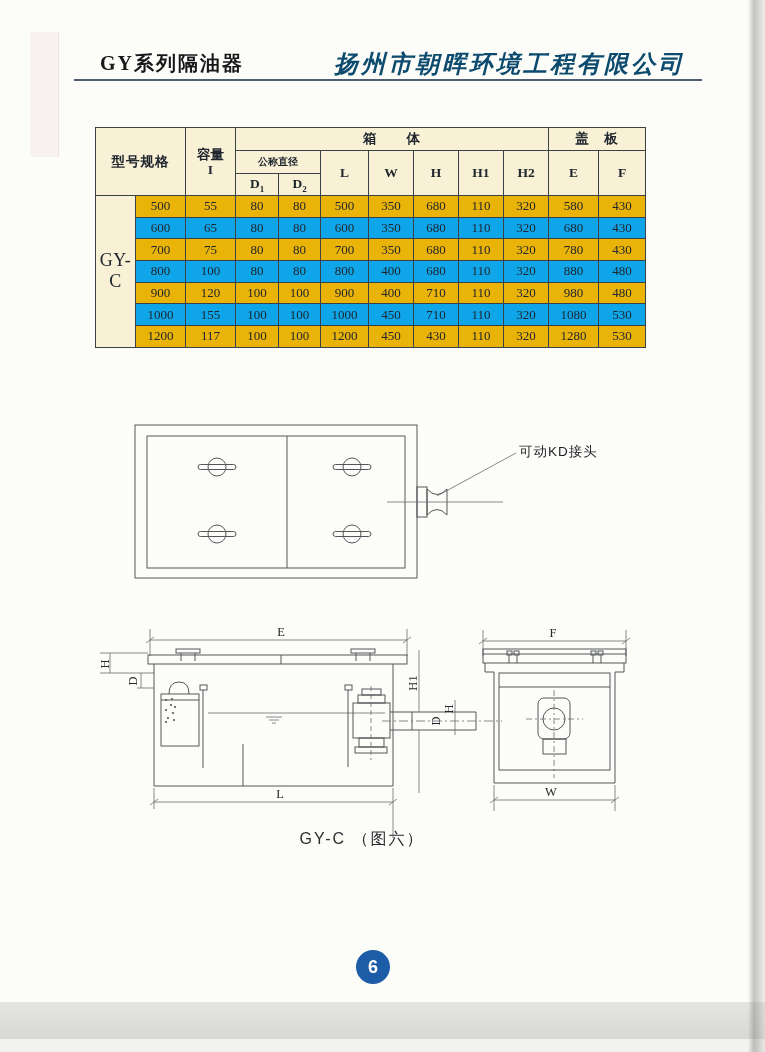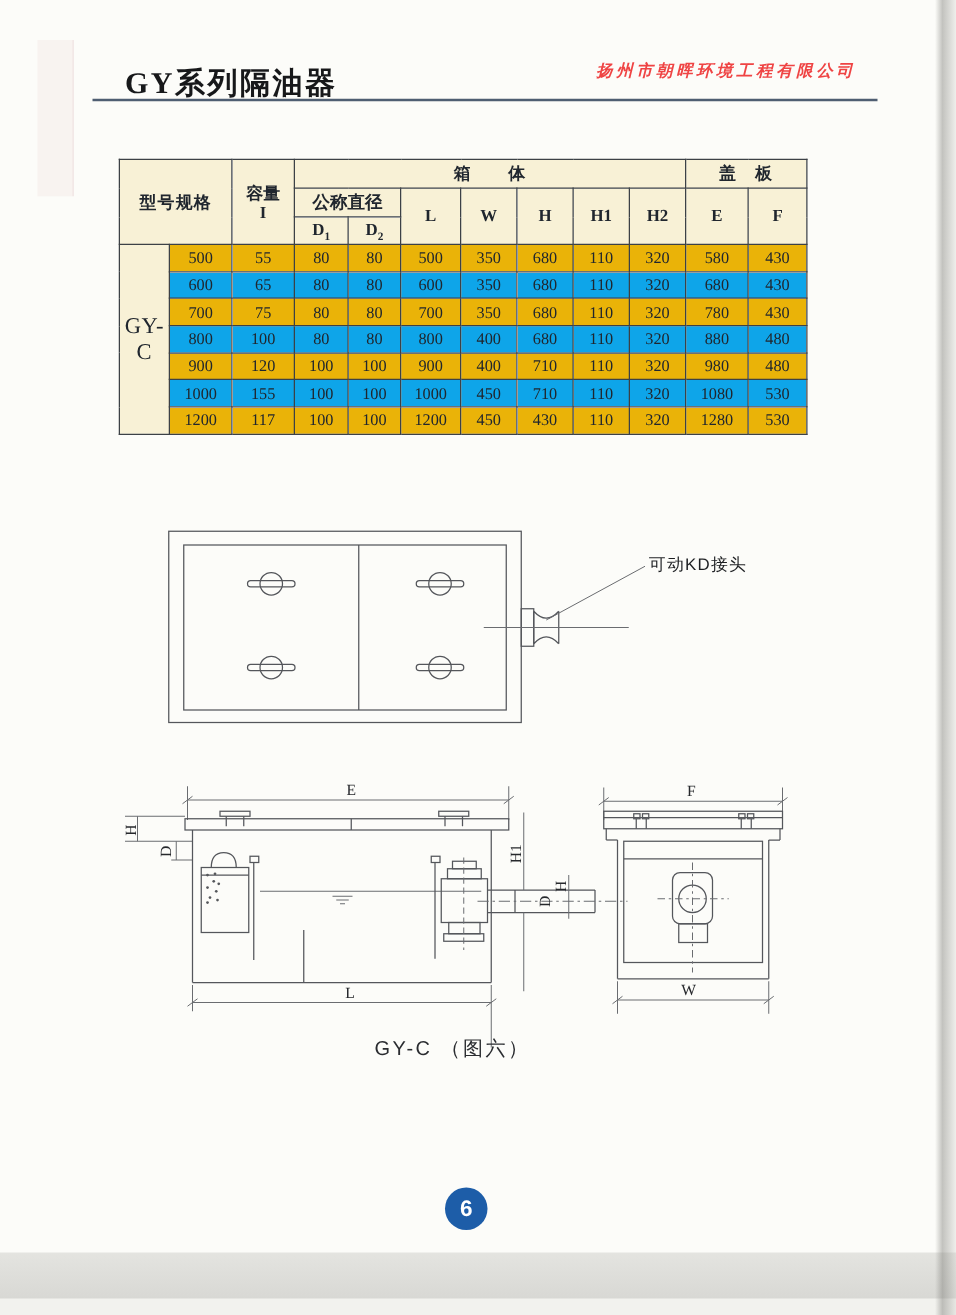--- a/index.html
+++ b/index.html
@@ -1,33 +1,33 @@
 <!DOCTYPE html>
 <html><head>
 <meta charset="utf-8">
 <style>
   html,body{margin:0;padding:0;}
   body{width:765px;height:1052px;background:#f4f4f0;font-family:"Liberation Sans",sans-serif;}
   .page{position:relative;width:765px;height:1052px;background:#fcfcf9;overflow:hidden;}
 
   
   .hdr-title{position:absolute;left:100px;top:50px;font-family:"Liberation Serif",serif;
-    font-size:24px;font-weight:600;letter-spacing:2px;color:#17181a;text-align:right;}
+    font-size:20px;font-weight:600;letter-spacing:2px;color:#17181a;text-align:right;}
   .hdr-company{position:absolute;right:80px;top:48px;font-family:"DejaVu Serif",serif;
-    font-size:13px;font-weight:700;font-style:italic;letter-spacing:3px;color:#ef4444;}
+    font-size:24px;font-weight:700;font-style:italic;letter-spacing:3px;color:#0c4a6e;}
   .hdr-rule{position:absolute;left:74px;top:79px;width:628px;height:2px;background:#4f5e72;}
 
   
   .spec-table{position:absolute;left:95px;top:127px;width:550px;border-collapse:collapse;
     table-layout:fixed;font-family:"Liberation Serif",serif;color:#20262e;}
   .spec-table td,.spec-table th{border:1px solid #3c4146;text-align:center;vertical-align:middle;
     padding:0;overflow:hidden;}
   .spec-table thead th{background:#f8f1d6;font-weight:600;font-family:Liberation Serif, serif;}
   .th-cn{font-size:13.5px;letter-spacing:1px;}
-  .th-sm{font-size:14px;letter-spacing:0;}
+  .th-sm{font-size:10px;letter-spacing:0;}
   .th-letter{font-size:13.5px;font-weight:600;}
   .cap-line{line-height:15px;font-size:13.5px;}
   .row-dark td{background:#eab308;}
   .row-light td{background:#0ea5e9;}
   .cell-num{font-size:13px;height:20.7px;}
   .cell-group{background:#f8f1d6 !important;font-size:18px;letter-spacing:.5px;}
   .tr-h1{height:23px;} .tr-h2{height:23px;} .tr-h3{height:22px;}
   sub{font-size:9px;}
 
   

